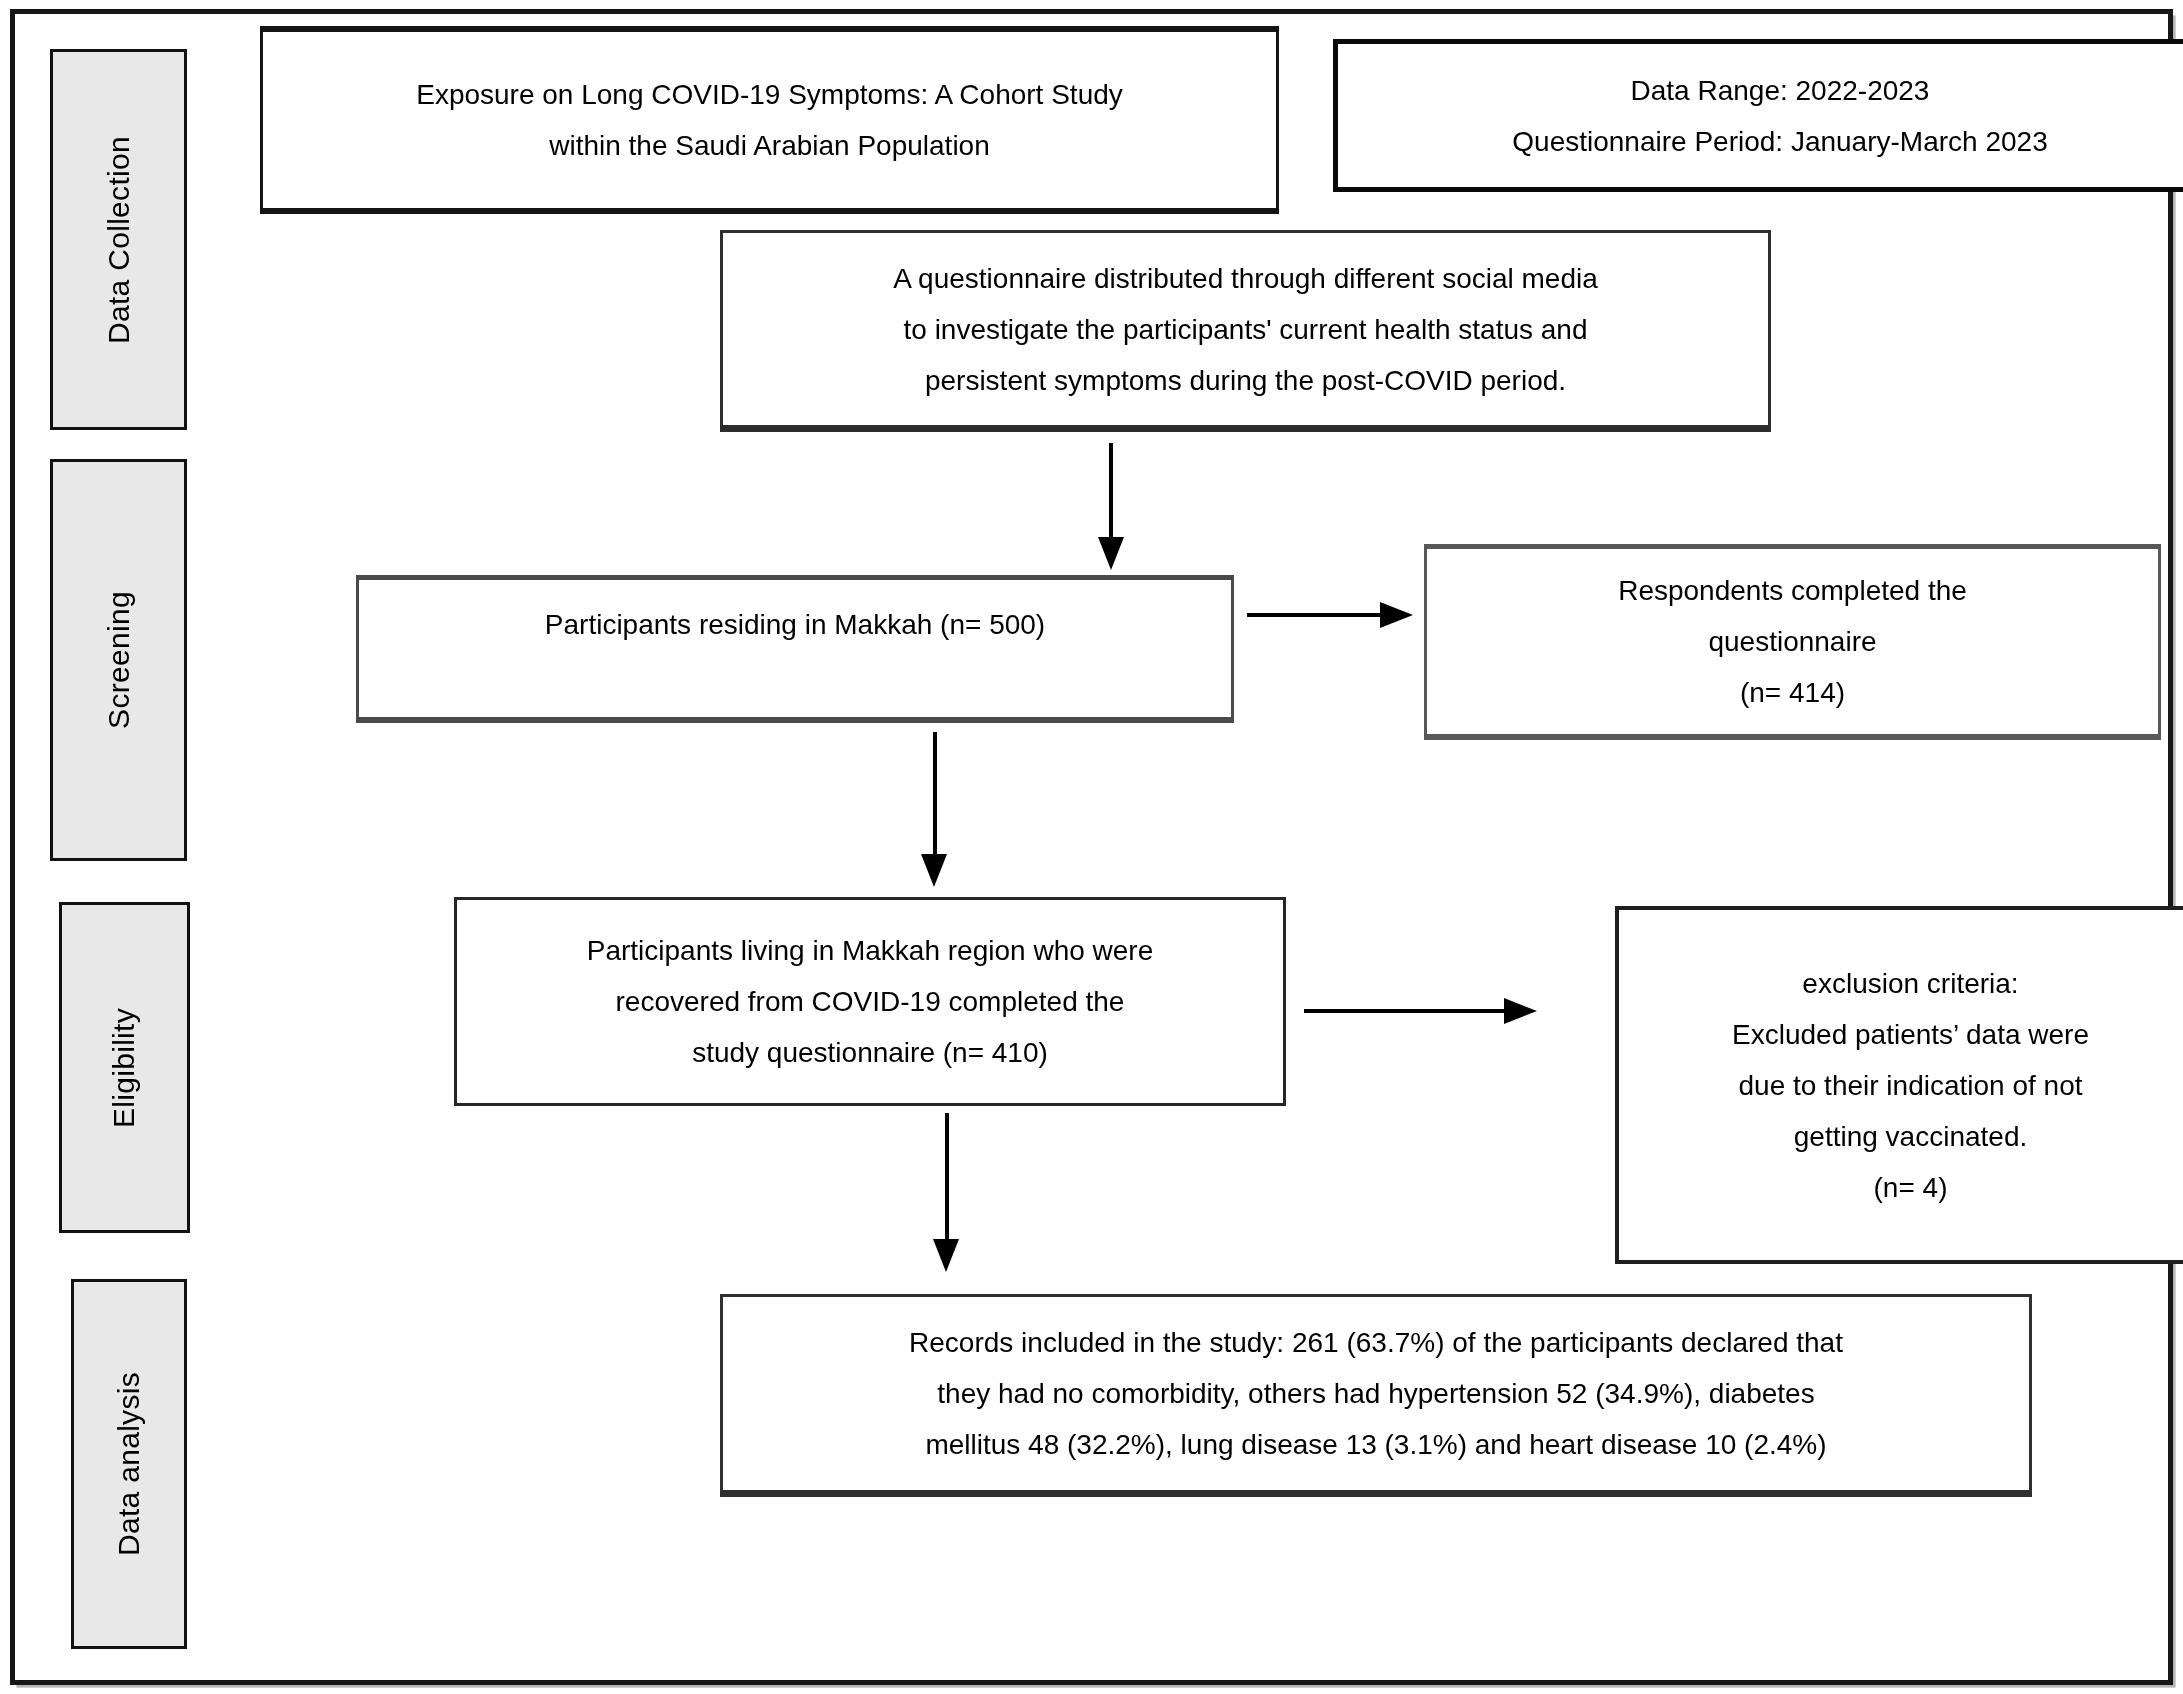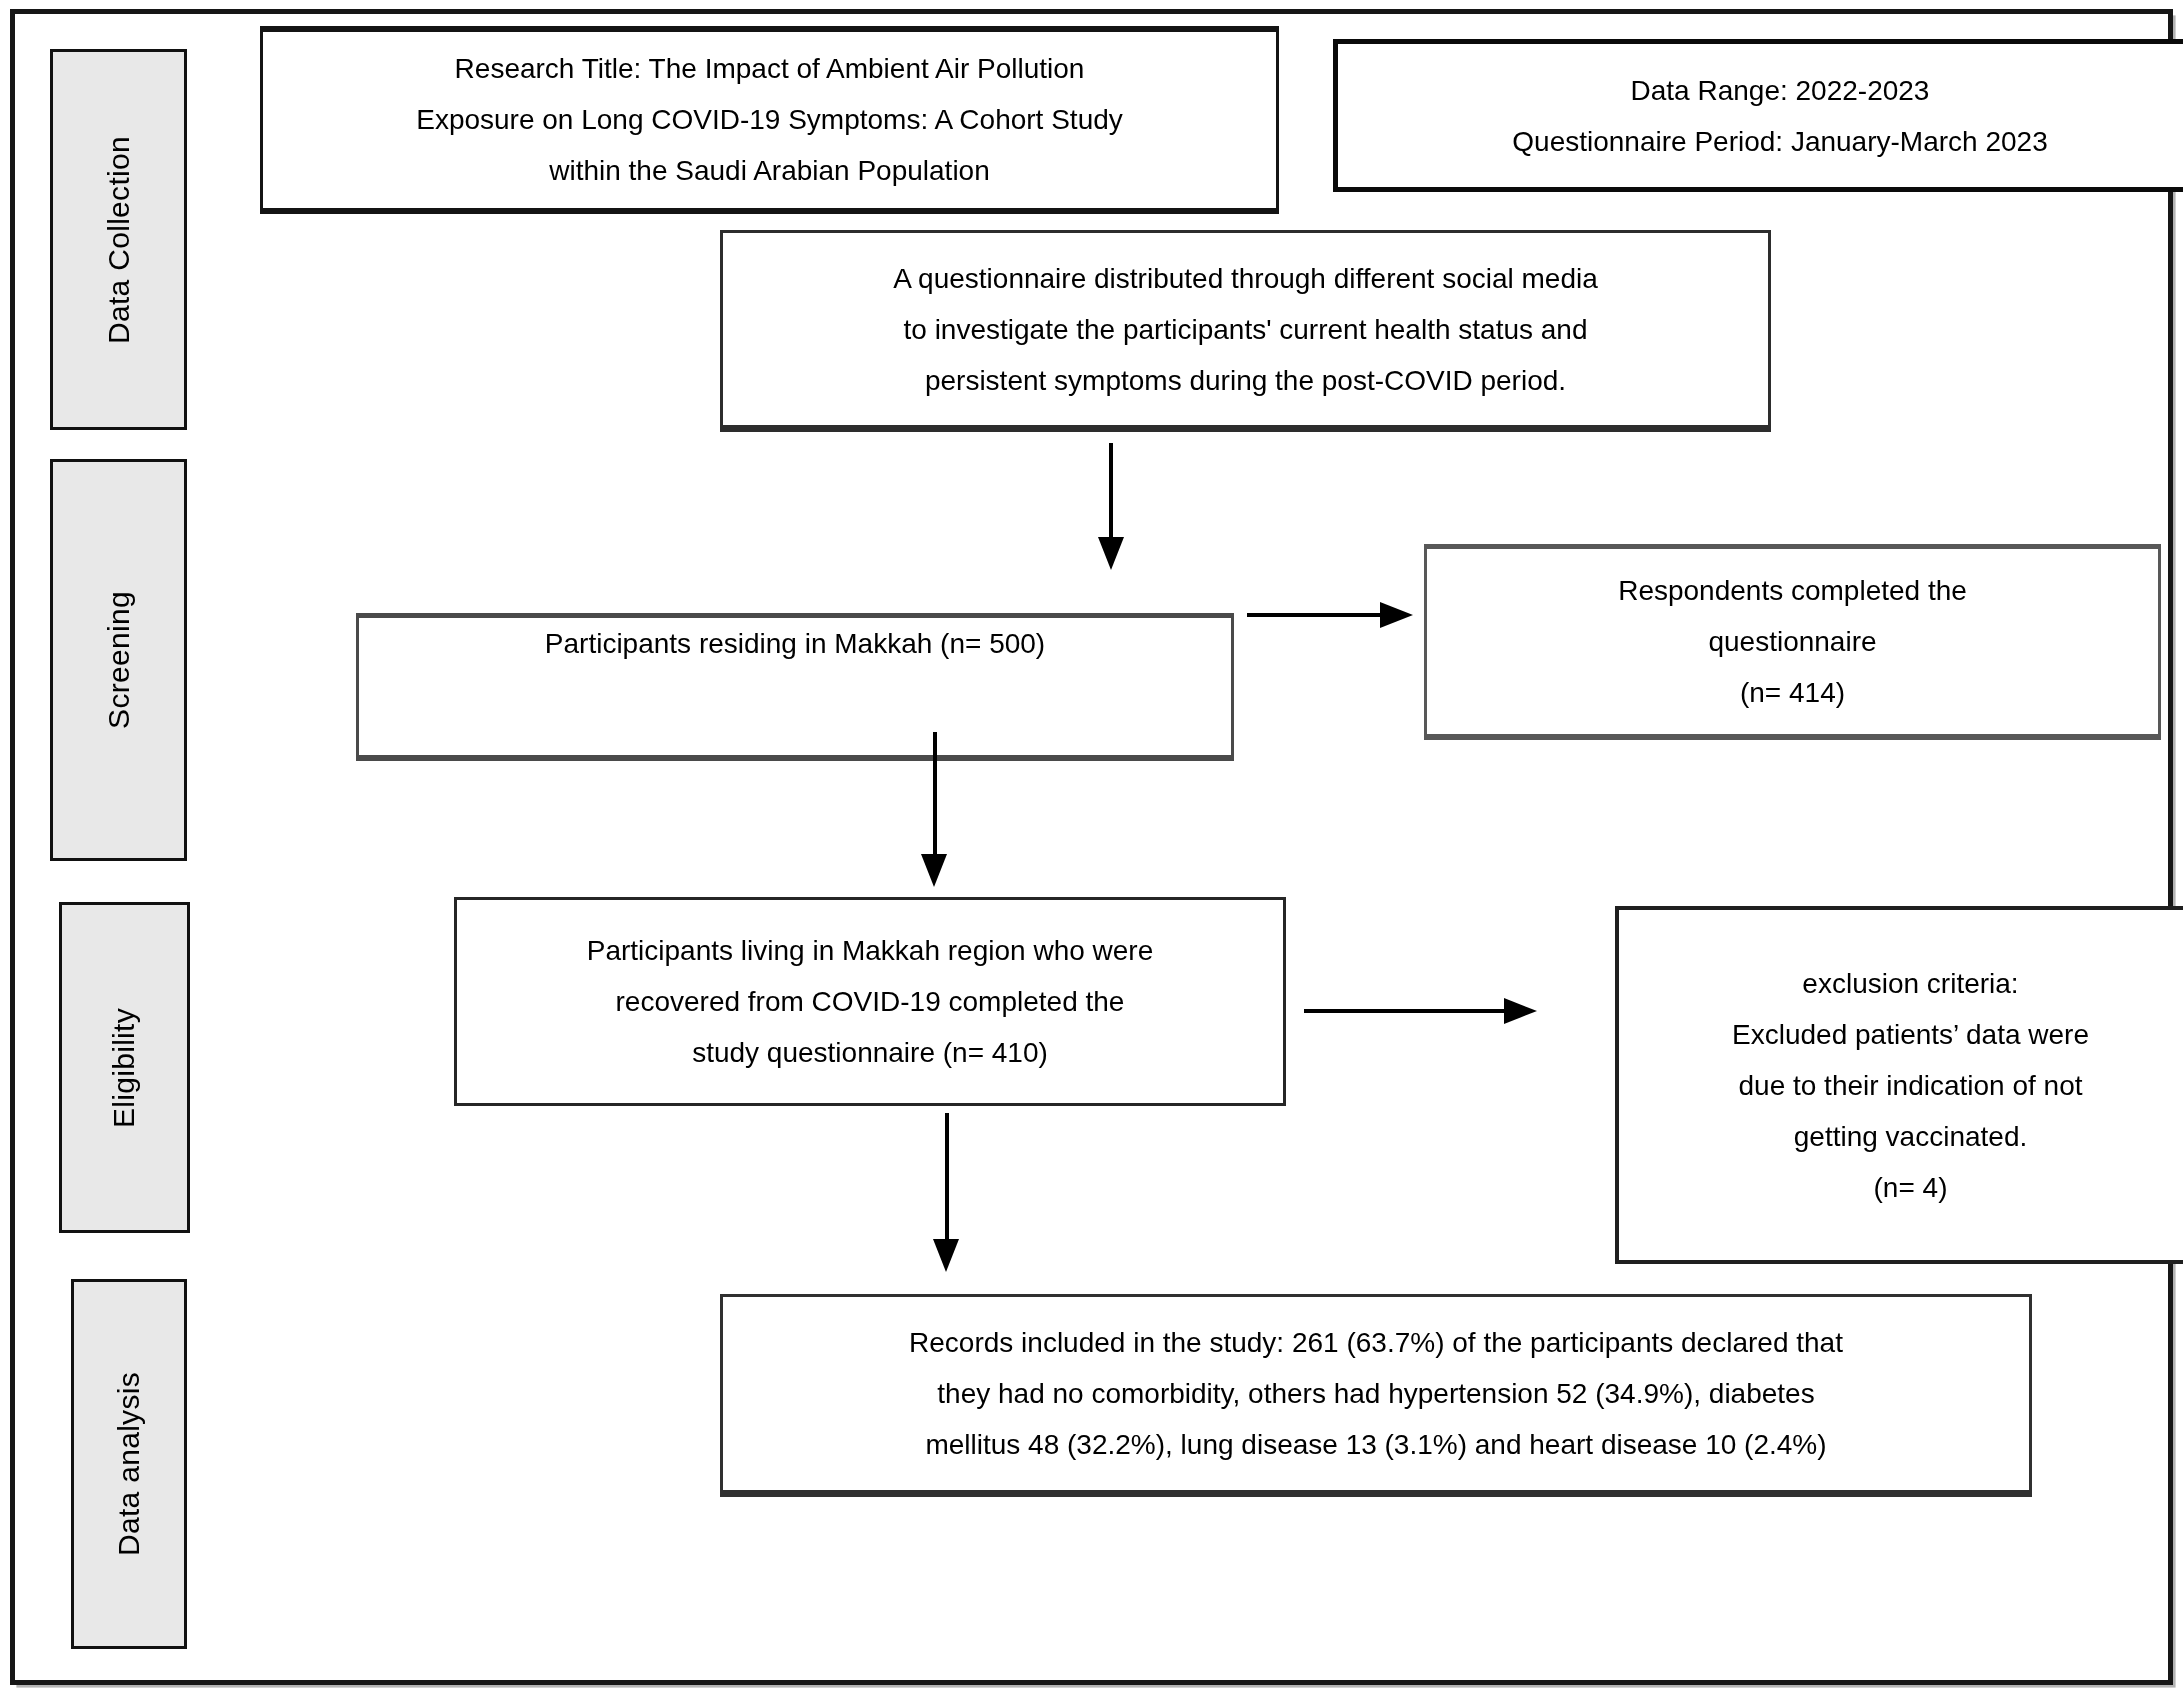--- a/index.html
+++ b/index.html
@@ -66,21 +66,21 @@
     left: 1333px; top: 39px; width: 894px; height: 153px;
     border-color: #0a0a0a; border-width: 5.1px;
   }
   .box-quest {
     left: 720px; top: 230px; width: 1051px; height: 202px;
     border-color: #2d2d2d; border-bottom-width: 7.6px;
   }
   .box-part {
     left: 356px; top: 575px; width: 878px; height: 148px;
     border-color: #4a4a4a; border-top-width: 5.7px; border-bottom-width: 6.4px;
-    justify-content: flex-start;  margin-top: 38px;
+    justify-content: flex-start; padding-top: 19px;
   }
   .box-resp {
     left: 1424px; top: 544px; width: 737px; height: 196px;
     border-color: #585858; border-top-width: 5.7px; border-bottom-width: 6.4px; text-align: center;
   }
   .box-elig {
     left: 454px; top: 897px; width: 832px; height: 209px;
     border-color: #262626;
   }
   .box-excl {
@@ -122,21 +122,20 @@
     <span class="stage-label">Screening</span>
   </div>
   <div class="stage" style="left:59px; top:902px; width:125px; height:325px;">
     <span class="stage-label">Eligibility</span>
   </div>
   <div class="stage" style="left:71px; top:1279px; width:110px; height:364px;">
     <span class="stage-label">Data analysis</span>
   </div>
 
   <div class="box box-title">
-    <div class="line">Research Title: The Impact of Ambient Air Pollution</div>
     <div class="line">Exposure on Long COVID-19 Symptoms: A Cohort Study</div>
     <div class="line">within the Saudi Arabian Population</div>
   </div>
 
   <div class="box box-range">
     <div class="line">Data Range: 2022-2023</div>
     <div class="line">Questionnaire Period: January-March 2023</div>
   </div>
 
   <div class="box box-quest">

